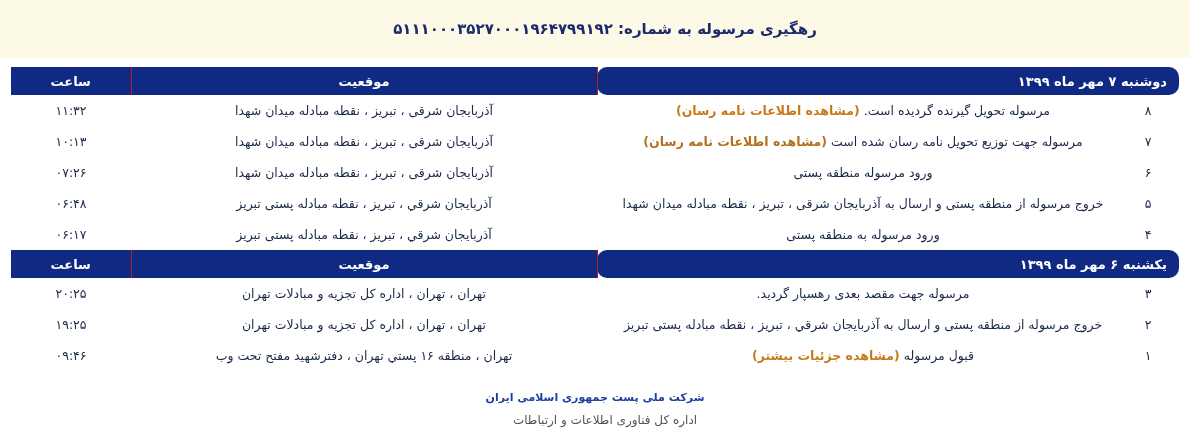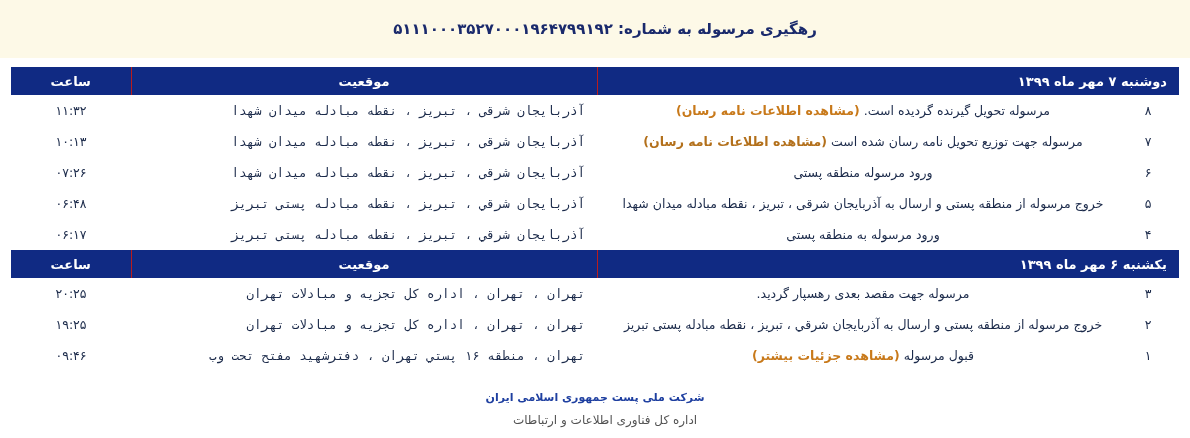--- a/index.html
+++ b/index.html
@@ -50,20 +50,21 @@
     height: 28px;
     padding: 0 12px;
     vertical-align: middle;
     border-left: 1px solid #b91c1c;
   }
   tr.date-row td:last-child {
     border-left: none;
   }
   td.col-date {
     text-align: right;
+    border-radius: 10px;
   }
   td.col-loc-head {
     text-align: center;
   }
   td.col-time-head {
     text-align: center;
   }
   tr.data-row td {
     height: 31px;
     font-size: 12.5px;
@@ -76,21 +77,21 @@
   tr.data-row td.cell-index {
     text-align: center;
     width: 62px;
     color: #1b2a4a;
   }
   tr.data-row td.cell-desc {
     text-align: right;
     padding-right: 0;
   }
   tr.data-row td.cell-loc {
-    font-family: Liberation Mono, monospace;
+    text-align: center;
   }
   tr.data-row td.cell-time {
     text-align: center;
     width: 120px;
     letter-spacing: 0.5px;
   }
   .desc-wrap {
     display: block;
     text-align: center;
   }

